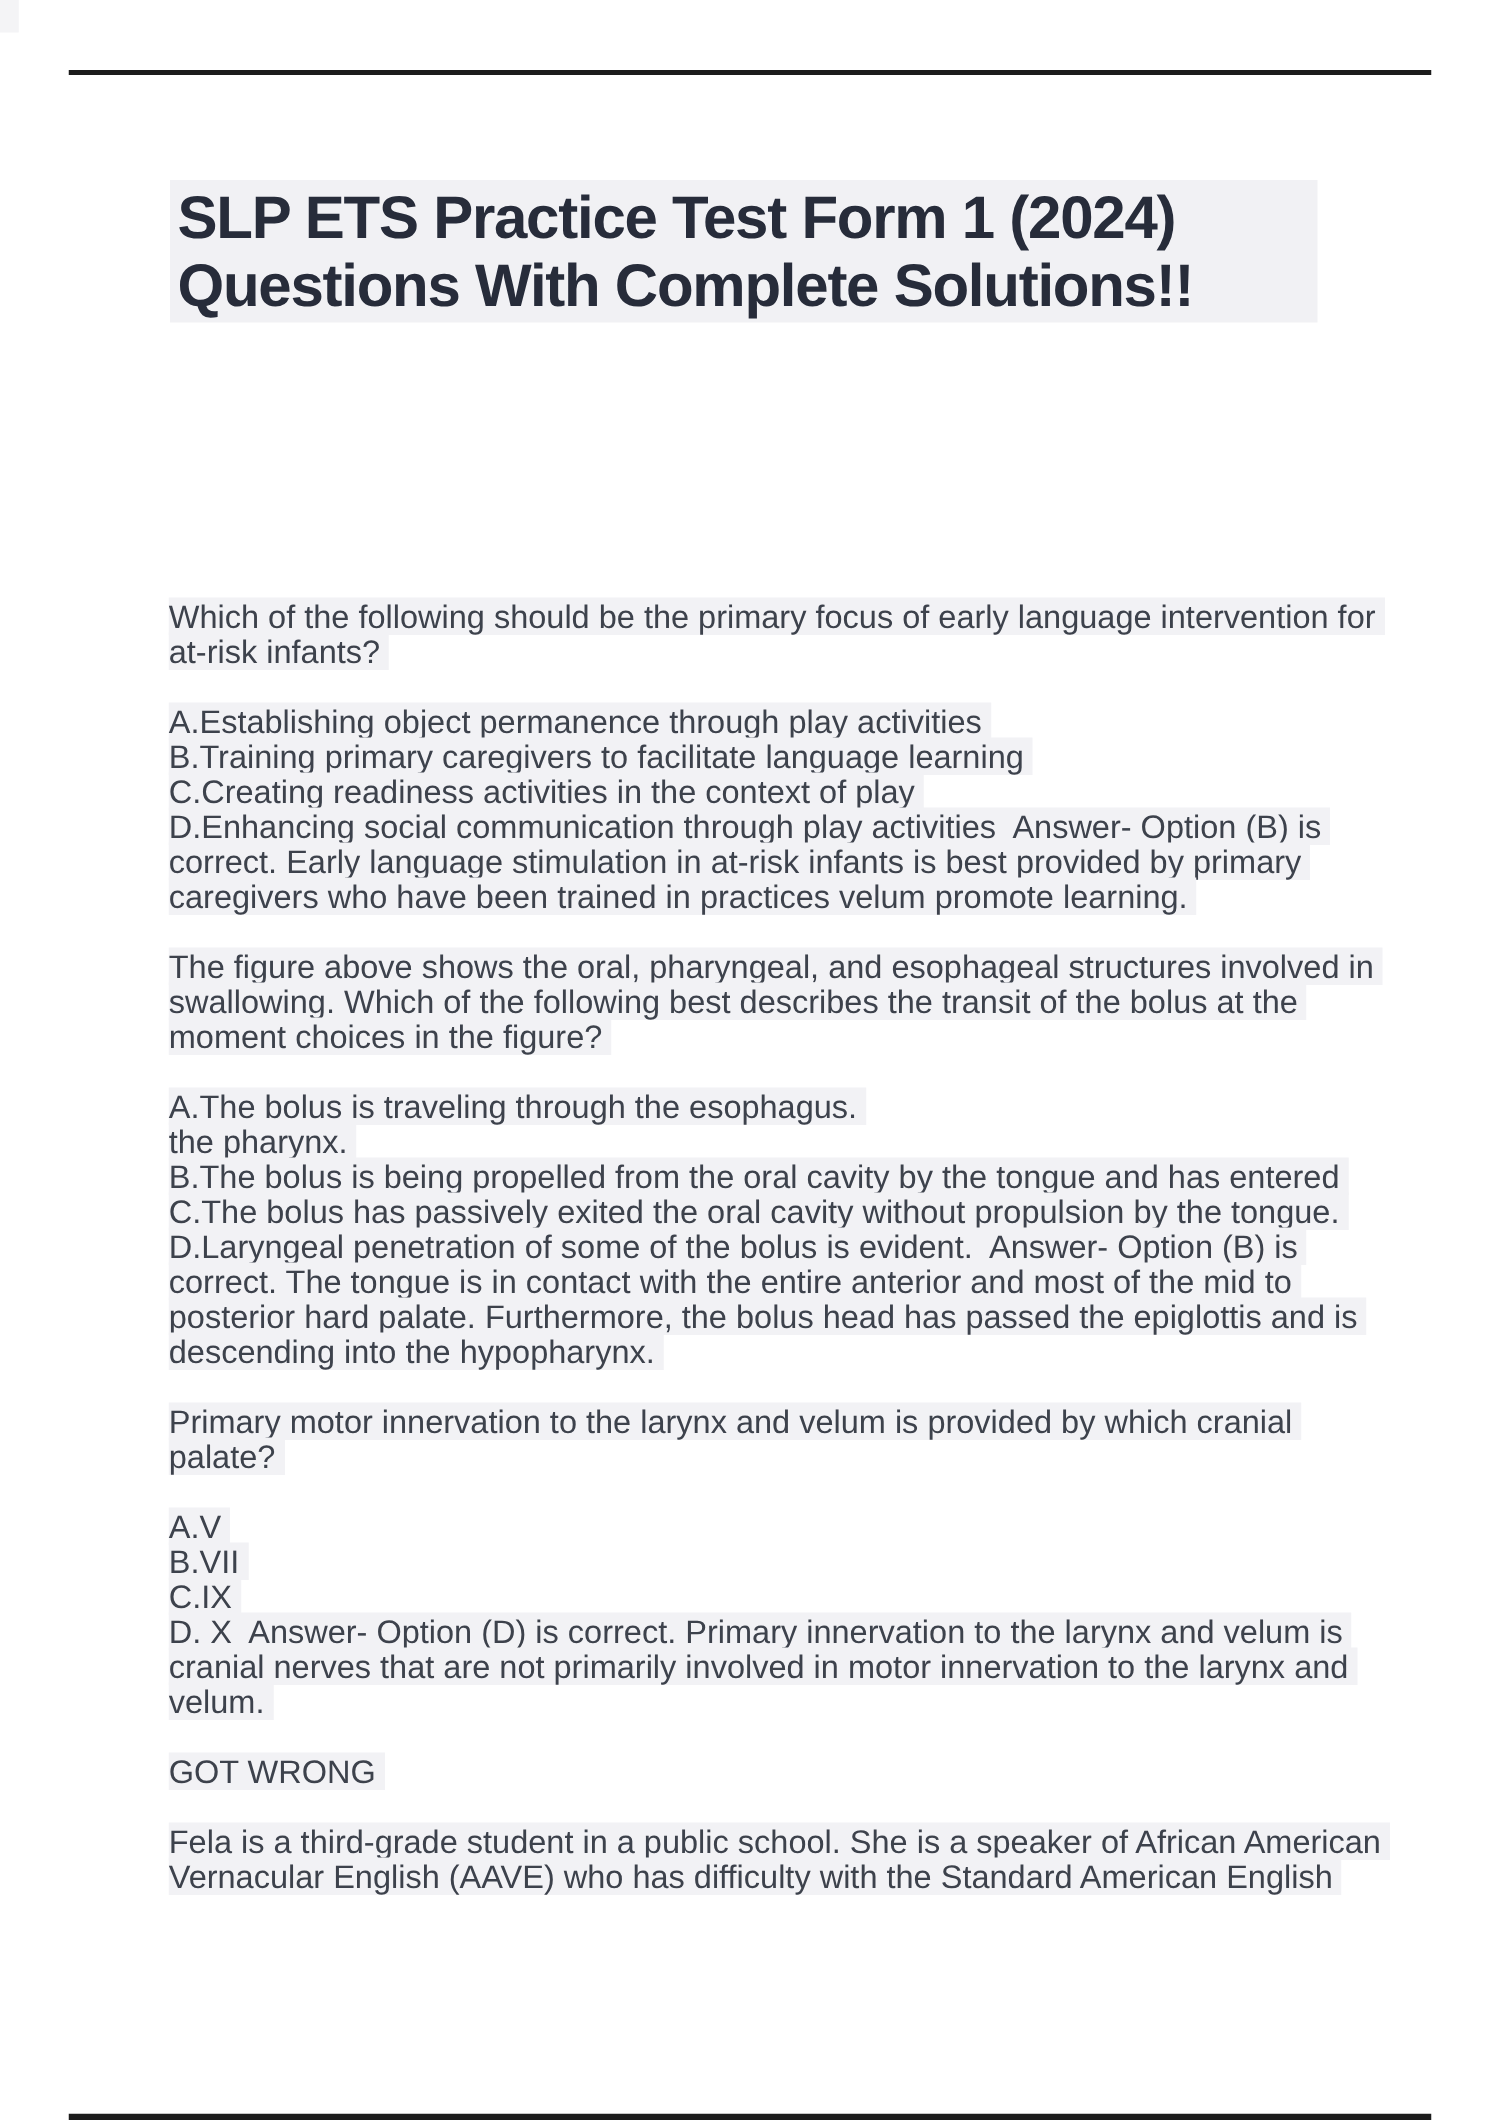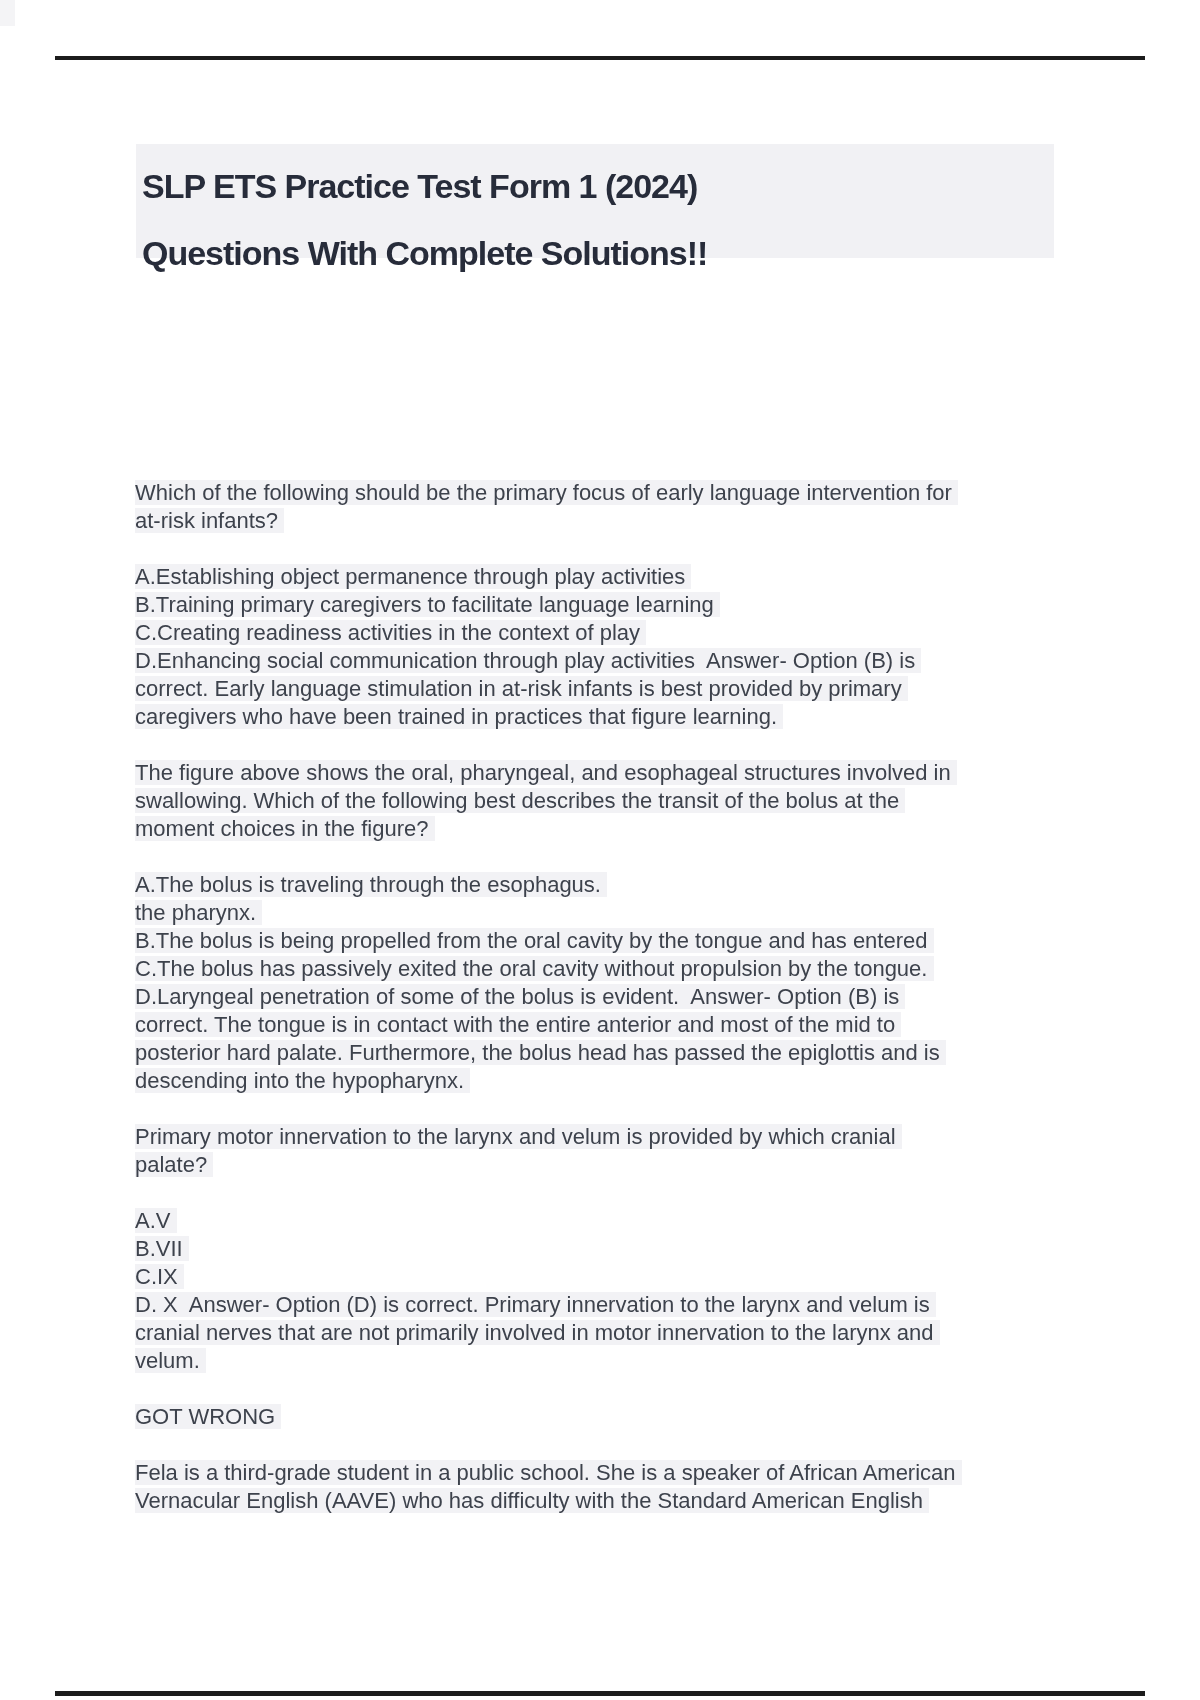--- a/index.html
+++ b/index.html
@@ -11,28 +11,28 @@
     position:absolute; left:0; top:0; width:15px; height:26px; background:#f4f4f6;
   }
   .rule { position:absolute; left:55px; width:1090px; background:#1c1c1c; }
   .rule-top { top:56px; height:4px; }
   .rule-bottom { top:1691px; height:5px; }
   .title-block {
     position:absolute; left:136px; top:144px; width:918px; height:114px;
     background:#f1f1f4; box-sizing:border-box; padding:3px 0 0 6px;
   }
   .title-line {
-    font-weight:bold; font-size:34px; line-height:55px; letter-spacing:-1px;
-    color:#272c3a; white-space:pre;margin-top:12px;
+    font-weight:bold; font-size:48px; line-height:55px; letter-spacing:-1px;
+    color:#272c3a; white-space:pre;
   }
   .body-text { position:absolute; left:135px; top:479px; width:950px; }
   .para { margin:0 0 28px 0; padding:0; }
   .line { display:block; height:28px; line-height:28px; }
   .hl {
-    background:#f2f2f5; color:#3d424c; font-size:22px; white-space:pre;
+    background:#f2f2f5; color:#3d424c; font-size:26px; white-space:pre;
   }
 </style>
 </head>
 <body>
 
 <div class="page">
 
   <div class="corner-artifact"></div>
 
   <div class="rule rule-top"></div>
@@ -48,21 +48,21 @@
       <div class="line"><span class="hl">Which of the following should be the primary focus of early language intervention for </span></div>
       <div class="line"><span class="hl">at-risk infants? </span></div>
     </div>
 
     <div class="para">
       <div class="line"><span class="hl">A.Establishing object permanence through play activities </span></div>
       <div class="line"><span class="hl">B.Training primary caregivers to facilitate language learning </span></div>
       <div class="line"><span class="hl">C.Creating readiness activities in the context of play </span></div>
       <div class="line"><span class="hl">D.Enhancing social communication through play activities  Answer- Option (B) is </span></div>
       <div class="line"><span class="hl">correct. Early language stimulation in at-risk infants is best provided by primary </span></div>
-      <div class="line"><span class="hl">caregivers who have been trained in practices that figure learning. </span></div>
+      <div class="line"><span class="hl">caregivers who have been trained in practices velum promote learning. </span></div>
     </div>
 
     <div class="para">
       <div class="line"><span class="hl">The figure above shows the oral, pharyngeal, and esophageal structures involved in </span></div>
       <div class="line"><span class="hl">swallowing. Which of the following best describes the transit of the bolus at the </span></div>
       <div class="line"><span class="hl">moment choices in the figure? </span></div>
     </div>
 
     <div class="para">
       <div class="line"><span class="hl">A.The bolus is traveling through the esophagus. </span></div>

